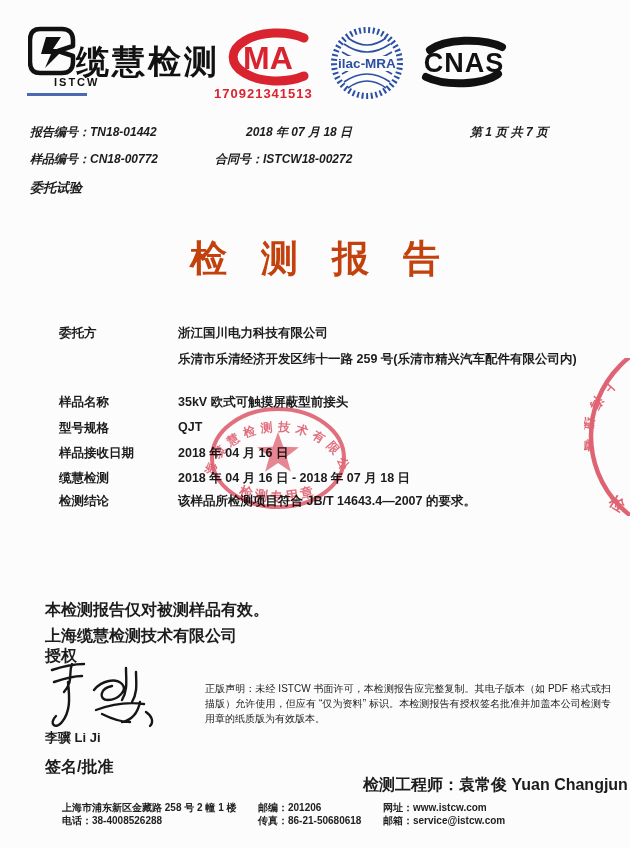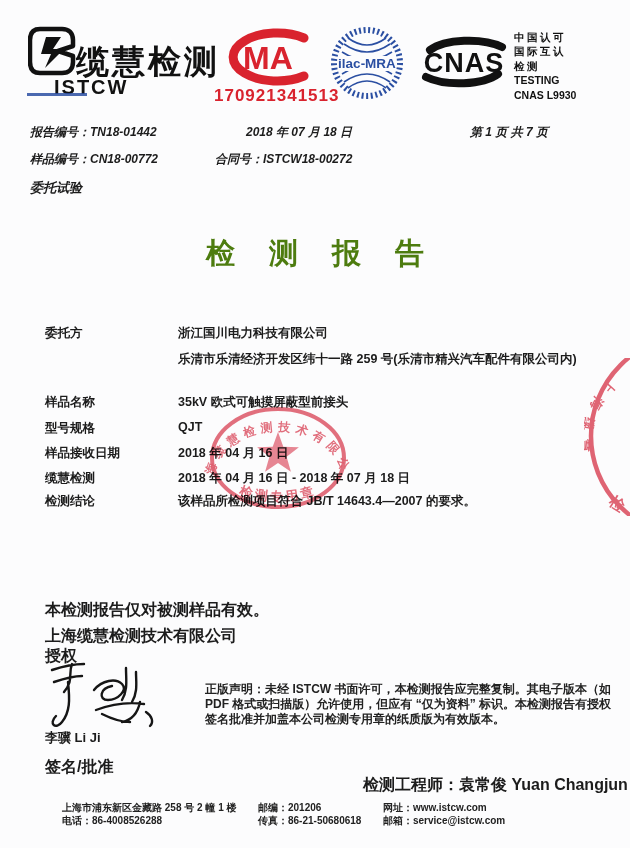--- a/index.html
+++ b/index.html
@@ -1,37 +1,37 @@
 <!DOCTYPE html>
 <html><head>
 <meta charset="utf-8">
 <style>
   html,body{margin:0;padding:0;background:#e8e8e8;}
   .page{position:relative;width:630px;height:848px;margin:0 auto;background:#fcfcfd;
         font-family:"Liberation Sans","DejaVu Sans",sans-serif;color:#1c1c1c;overflow:hidden;}
   .abs{position:absolute;}
   
   .brand{left:76px;top:40px;font-size:33px;font-weight:700;letter-spacing:3px;color:#111;}
-  .istcw-word{left:26px;top:76px;font-size:20px;font-weight:800;letter-spacing:2px;color:#111;padding-left:28px;}
+  .istcw-word{left:26px;top:76px;font-size:11px;font-weight:800;letter-spacing:2px;color:#111;padding-left:28px;}
   .istcw-strip{left:27px;top:93px;width:60px;height:3px;background:#2b4fa2;opacity:.85;}
-  .cma-num{left:214px;top:86px;font-size:17px;font-weight:700;color:#d9232e;letter-spacing:1px;}
+  .cma-num{left:214px;top:86px;font-size:13px;font-weight:700;color:#d9232e;letter-spacing:1px;}
   .cnas-lines{left:514px;top:30px;width:112px;font-size:10.5px;font-weight:700;line-height:14.4px;color:#111;}
   .cnas-lines .zh{letter-spacing:2.5px;}
   
   .meta{font-size:12px;font-weight:700;font-style:italic;}
   
-  .title{left:0;top:234px;width:630px;text-align:center;font-size:29px;font-weight:700;
-         letter-spacing:34px;text-indent:34px;color:#4d7c0f;}
+  .title{left:0;top:234px;width:630px;text-align:center;font-size:37px;font-weight:700;
+         letter-spacing:34px;text-indent:34px;color:#c2410c;}
   
   .dl{font-size:12.5px;font-weight:700;}
-  .lab{left:45px;}
+  .lab{left:59px;}
   .val{left:178px;}
   
   .stmt{font-size:16px;font-weight:700;}
-  .disclaimer{left:205px;top:682px;width:406px;font-size:12px;font-weight:700;line-height:14.8px;
+  .disclaimer{left:205px;top:682px;width:406px;font-size:10px;font-weight:400;line-height:14.8px;
               text-align:justify;color:#222;}
   .footer{font-size:10px;font-weight:700;color:#222;line-height:13px;margin-left:20px;}
   .stamp-wrap{mix-blend-mode:multiply;}
 </style>
 </head>
 <body>
 
 <div class="page">
 
   <svg class="abs" style="left:28px;top:26px" width="48" height="50" viewBox="0 0 48 50">
@@ -58,27 +58,20 @@
     <path d="M12,48 Q37,32 62,48" fill="none" stroke="#2b4fa2" stroke-width="1.6"></path>
     <rect x="8" y="30" width="58" height="15" fill="#fcfcfd"></rect>
     <text x="37" y="42" text-anchor="middle" font-size="13.5" font-weight="bold" fill="#2b4fa2">ilac-MRA</text>
   </svg>
 
   <svg class="abs" style="left:418px;top:34px" width="92" height="56" viewBox="0 0 92 56">
     <path d="M12,16 A44,18 0 0 1 84,13" fill="none" stroke="#111" stroke-width="8" stroke-linecap="round"></path>
     <path d="M80,40 A44,18 0 0 1 8,43" fill="none" stroke="#111" stroke-width="8" stroke-linecap="round"></path>
     <text x="46" y="38" text-anchor="middle" font-size="27" font-weight="bold" fill="#111" letter-spacing="1">CNAS</text>
   </svg>
-  <div class="abs cnas-lines">
-    <div class="zh">中国认可</div>
-    <div class="zh">国际互认</div>
-    <div class="zh">检测</div>
-    <div>TESTING</div>
-    <div>CNAS L9930</div>
-  </div>
 
   <div class="abs meta" style="left:30px;top:124px"><span>报告编号：</span><span>TN18-01442</span></div>
   <div class="abs meta" style="left:246px;top:124px">2018 年 07 月 18 日</div>
   <div class="abs meta" style="left:470px;top:124px">第 1 页 共 7 页</div>
 
   <div class="abs meta" style="left:30px;top:151px"><span>样品编号：</span><span>CN18-00772</span></div>
   <div class="abs meta" style="left:215px;top:151px"><span>合同号：</span><span>ISTCW18-00272</span></div>
 
   <div class="abs meta" style="left:30px;top:179px;font-size:13px">委托试验</div>
 
@@ -141,21 +134,21 @@
   </svg>
   <div class="abs stmt" style="left:45px;top:729px;font-size:13px">李骥 Li Ji</div>
   <div class="abs stmt" style="left:45px;top:757px">签名/批准</div>
 
   <div class="abs disclaimer">正版声明：未经 ISTCW 书面许可，本检测报告应完整复制。其电子版本（如 PDF 格式或扫描版）允许使用，但应有 “仅为资料” 标识。本检测报告有授权签名批准并加盖本公司检测专用章的纸质版为有效版本。</div>
 
   <div class="abs stmt" style="left:363px;top:775px"><span>检测工程师：</span><span>袁常俊 Yuan Changjun</span></div>
 
   <div class="abs footer" style="left:42px;top:801px;width:195px">
     <div>上海市浦东新区金藏路 258 号 2 幢 1 楼</div>
-    <div>电话：86-4008526288</div>
+    <div>电话：38-4008526288</div>
   </div>
   <div class="abs footer" style="left:238px;top:801px">
     <div>邮编：201206</div>
     <div>传真：86-21-50680618</div>
   </div>
   <div class="abs footer" style="left:363px;top:801px">
     <div>网址：www.istcw.com</div>
     <div>邮箱：service@istcw.com</div>
   </div>
 

